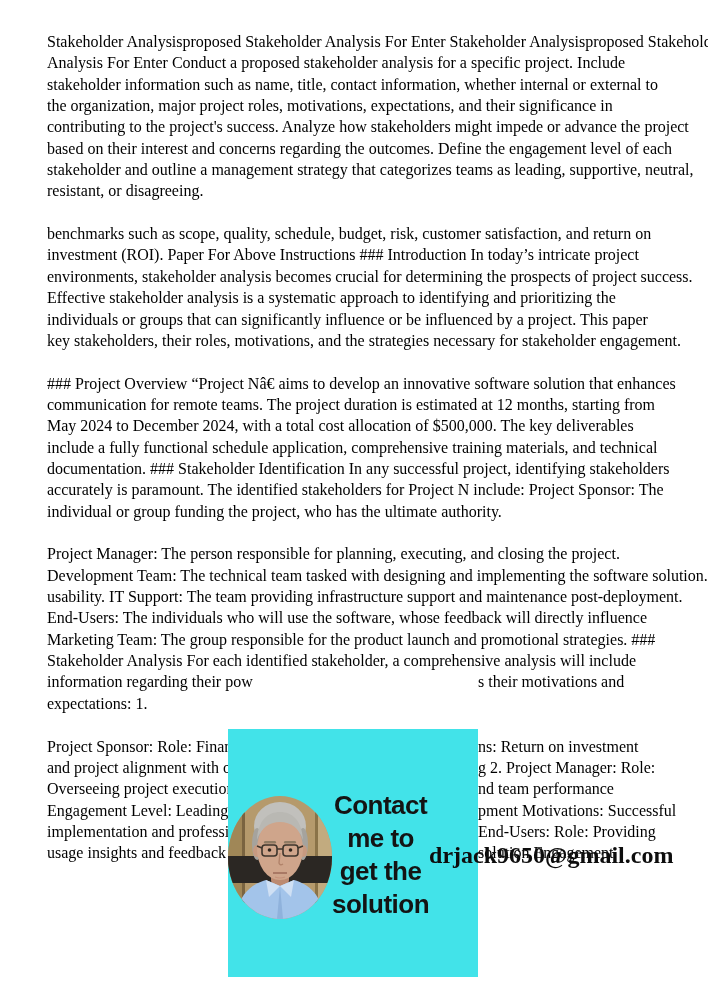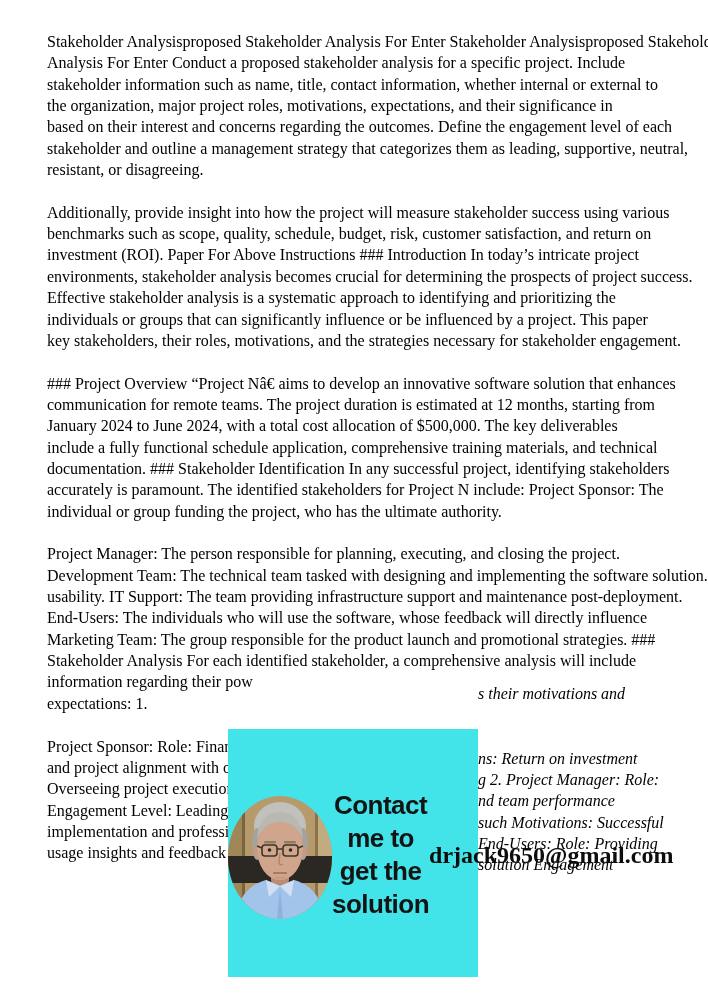--- a/index.html
+++ b/index.html
@@ -19,23 +19,22 @@
     color:#000000;
   }
   .paragraph { margin:0 0 21.4px 0; }
   .line {
     position:relative;
     height:21.35px;
     white-space:pre;
   }
   .frag-right {
     position:absolute;
-    left:431px; top:12px;
+    left:431px; top:0;
     white-space:pre;
-    font-style:italic;
   }
   .overlay {
     position:absolute;
     left:228px; top:729px;
     width:250px; height:248px;
     z-index:10;
     display:flex;
     flex-direction:row;
     align-items:center;
     box-sizing:border-box;
@@ -73,57 +72,57 @@
 
 <div class="page" style="background: rgb(255, 255, 255);">
 
   <div class="doc-text" style="color: rgb(0, 0, 0);">
 
   <div class="paragraph">
         <div class="line">Stakeholder Analysisproposed Stakeholder Analysis For Enter Stakeholder Analysisproposed Stakeholder</div>
         <div class="line">Analysis For Enter Conduct a proposed stakeholder analysis for a specific project. Include</div>
         <div class="line">stakeholder information such as name, title, contact information, whether internal or external to</div>
         <div class="line">the organization, major project roles, motivations, expectations, and their significance in</div>
+        <div class="line">contributing to the project's success. Analyze how stakeholders might impede or advance the project</div>
         <div class="line">based on their interest and concerns regarding the outcomes. Define the engagement level of each</div>
-        <div class="line">stakeholder and outline a management strategy that categorizes them as leading, supportive, neutral,</div>
+        <div class="line">stakeholder and outline a management strategy that categorizes teams as leading, supportive, neutral,</div>
         <div class="line">resistant, or disagreeing.</div>
       </div>
       <div class="paragraph">
-        <div class="line">Additionally, provide insight into how the project will measure stakeholder success using various</div>
         <div class="line">benchmarks such as scope, quality, schedule, budget, risk, customer satisfaction, and return on</div>
         <div class="line">investment (ROI). Paper For Above Instructions ### Introduction In today’s intricate project</div>
         <div class="line">environments, stakeholder analysis becomes crucial for determining the prospects of project success.</div>
         <div class="line">Effective stakeholder analysis is a systematic approach to identifying and prioritizing the</div>
         <div class="line">individuals or groups that can significantly influence or be influenced by a project. This paper</div>
         <div class="line">key stakeholders, their roles, motivations, and the strategies necessary for stakeholder engagement.</div>
       </div>
       <div class="paragraph">
         <div class="line">### Project Overview “Project Nâ€ aims to develop an innovative software solution that enhances</div>
         <div class="line">communication for remote teams. The project duration is estimated at 12 months, starting from</div>
-        <div class="line">January 2024 to June 2024, with a total cost allocation of $500,000. The key deliverables</div>
+        <div class="line">May 2024 to December 2024, with a total cost allocation of $500,000. The key deliverables</div>
         <div class="line">include a fully functional schedule application, comprehensive training materials, and technical</div>
         <div class="line">documentation. ### Stakeholder Identification In any successful project, identifying stakeholders</div>
         <div class="line">accurately is paramount. The identified stakeholders for Project N include: Project Sponsor: The</div>
         <div class="line">individual or group funding the project, who has the ultimate authority.</div>
       </div>
       <div class="paragraph">
         <div class="line">Project Manager: The person responsible for planning, executing, and closing the project.</div>
         <div class="line">Development Team: The technical team tasked with designing and implementing the software solution.</div>
         <div class="line">usability. IT Support: The team providing infrastructure support and maintenance post-deployment.</div>
         <div class="line">End-Users: The individuals who will use the software, whose feedback will directly influence</div>
         <div class="line">Marketing Team: The group responsible for the product launch and promotional strategies. ###</div>
         <div class="line">Stakeholder Analysis For each identified stakeholder, a comprehensive analysis will include</div>
         <div class="line"><span class="frag-left">information regarding their pow</span><span class="frag-right">s their motivations and</span></div>
         <div class="line">expectations: 1.</div>
       </div>
       <div class="paragraph">
         <div class="line"><span class="frag-left">Project Sponsor: Role: Financia</span><span class="frag-right">ns: Return on investment</span></div>
         <div class="line"><span class="frag-left">and project alignment with orga</span><span class="frag-right">g 2. Project Manager: Role:</span></div>
         <div class="line"><span class="frag-left">Overseeing project execution M</span><span class="frag-right">nd team performance</span></div>
-        <div class="line"><span class="frag-left">Engagement Level: Leading 3. D</span><span class="frag-right">such Motivations: Successful</span></div>
+        <div class="line"><span class="frag-left">Engagement Level: Leading 3. D</span><span class="frag-right">pment Motivations: Successful</span></div>
         <div class="line"><span class="frag-left">implementation and professiona</span><span class="frag-right">End-Users: Role: Providing</span></div>
         <div class="line"><span class="frag-left">usage insights and feedback Mo</span><span class="frag-right">solution Engagement</span></div>
       </div>
     </div>
 
   <div class="overlay" style="background: rgb(66, 227, 233); color: rgb(20, 20, 20);">
     <div class="oval">
       <svg viewBox="0 0 104 123" xmlns="http://www.w3.org/2000/svg">
 
         <rect x="0" y="0" width="104" height="123" fill="#b59a6c"></rect>

